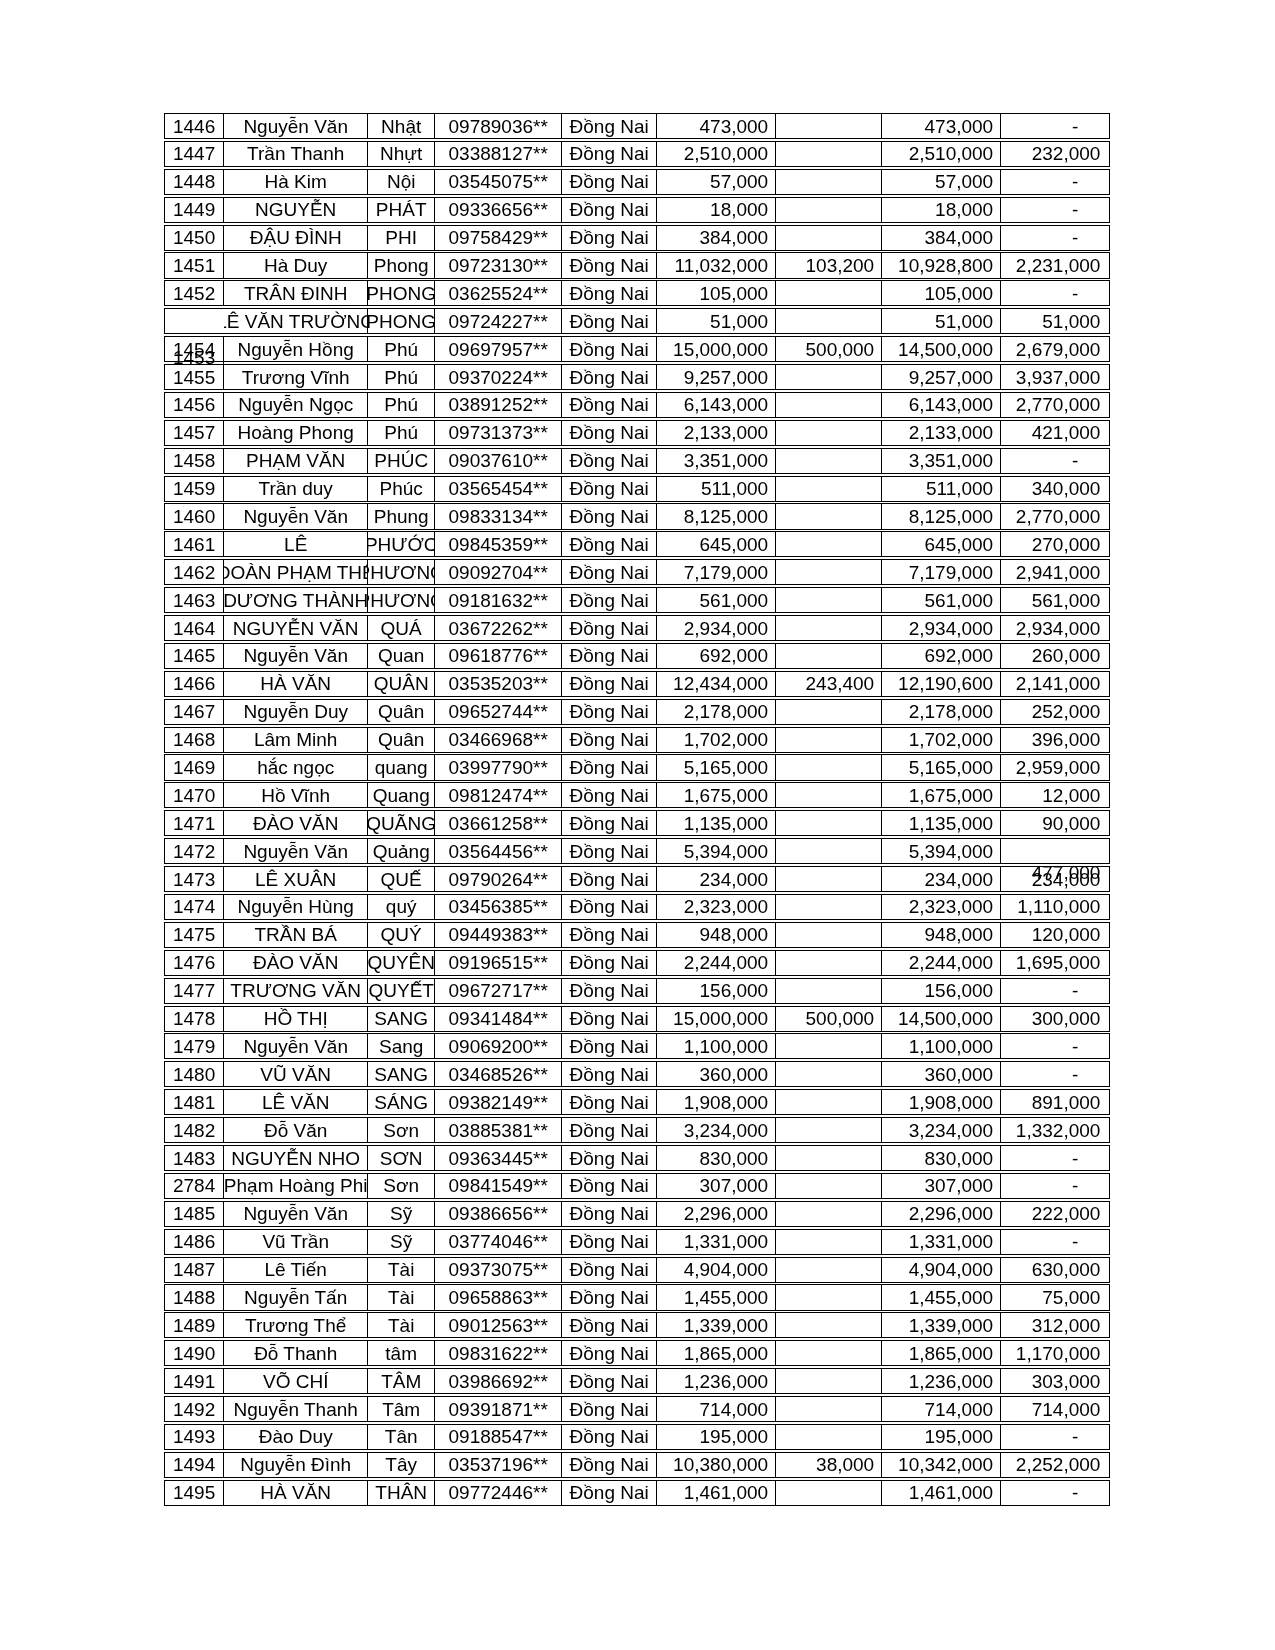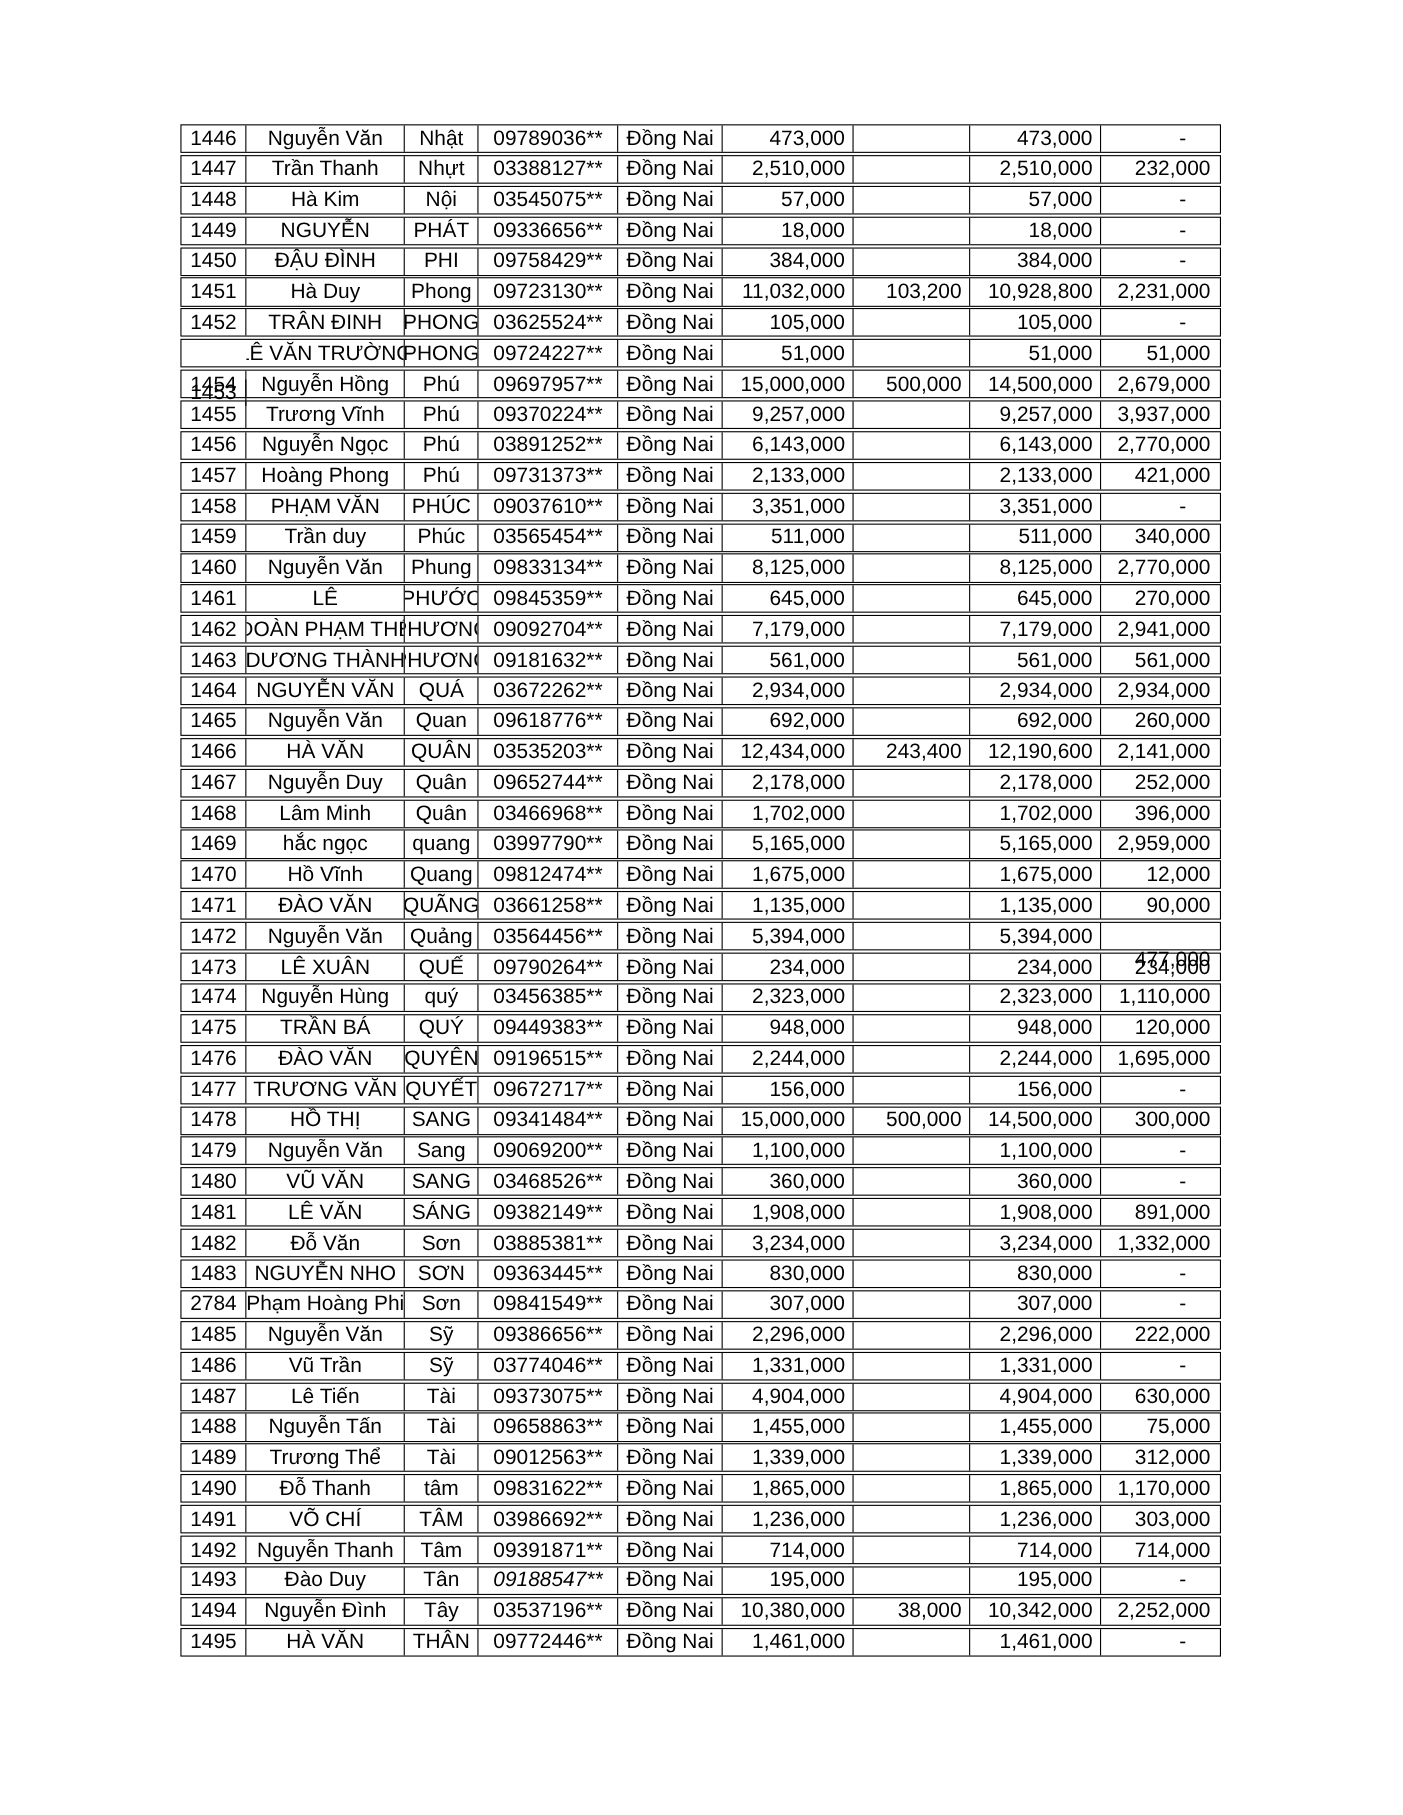--- a/index.html
+++ b/index.html
@@ -560,21 +560,21 @@
         <div class="cell al-c" style="flex-basis: 95px;">Đồng Nai</div>
         <div class="cell al-r" style="flex-basis: 119px;">714,000</div>
         <div class="cell al-r" style="flex-basis: 106px;"></div>
         <div class="cell al-r" style="flex-basis: 119px;">714,000</div>
         <div class="cell al-r" style="flex-basis: 106.2px;">714,000</div>
       </div>
       <div class="row">
         <div class="cell al-c" style="flex-basis: 59.2px;">1493</div>
         <div class="cell al-c" style="flex-basis: 144px;">Đào Duy</div>
         <div class="cell al-c" style="flex-basis: 67px;">Tân</div>
-        <div class="cell al-c" style="flex-basis: 127px; font-style: italic;">09188547**</div>
+        <div class="cell al-c" style="flex-basis: 127px;">09188547**</div>
         <div class="cell al-c" style="flex-basis: 95px;">Đồng Nai</div>
         <div class="cell al-r" style="flex-basis: 119px;">195,000</div>
         <div class="cell al-r" style="flex-basis: 106px;"></div>
         <div class="cell al-r" style="flex-basis: 119px;">195,000</div>
         <div class="cell al-r dash" style="flex-basis: 106.2px;">-</div>
       </div>
       <div class="row">
         <div class="cell al-c" style="flex-basis: 59.2px;">1494</div>
         <div class="cell al-c" style="flex-basis: 144px;">Nguyễn Đình</div>
         <div class="cell al-c" style="flex-basis: 67px;">Tây</div>

